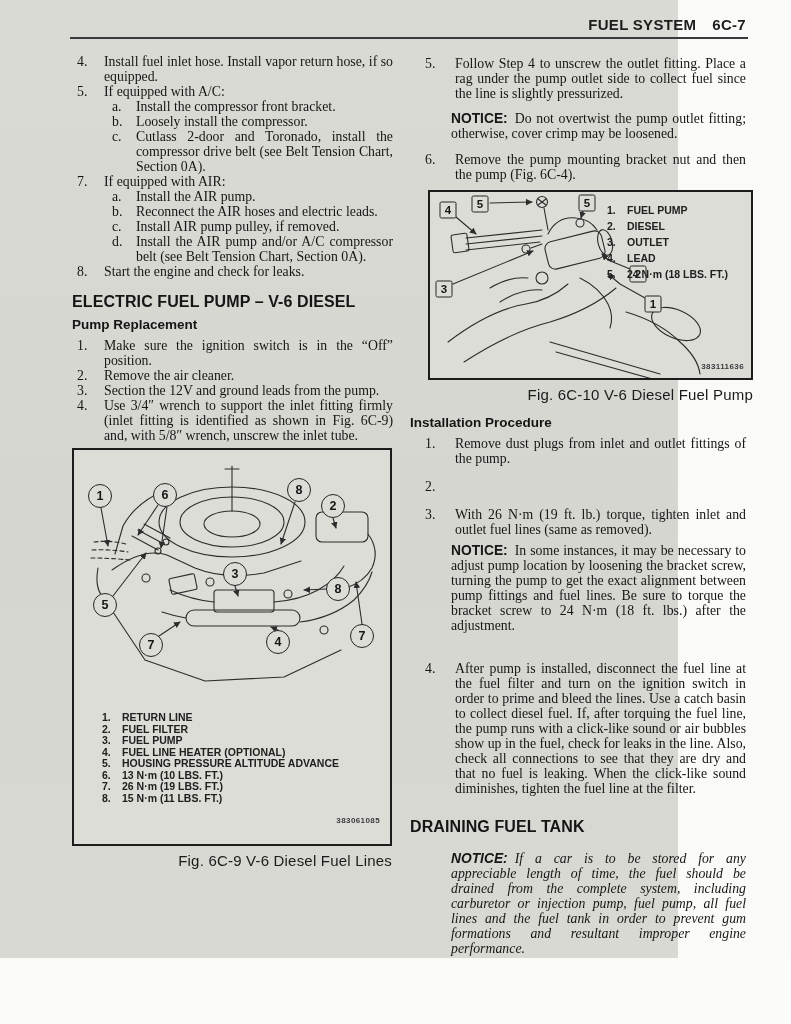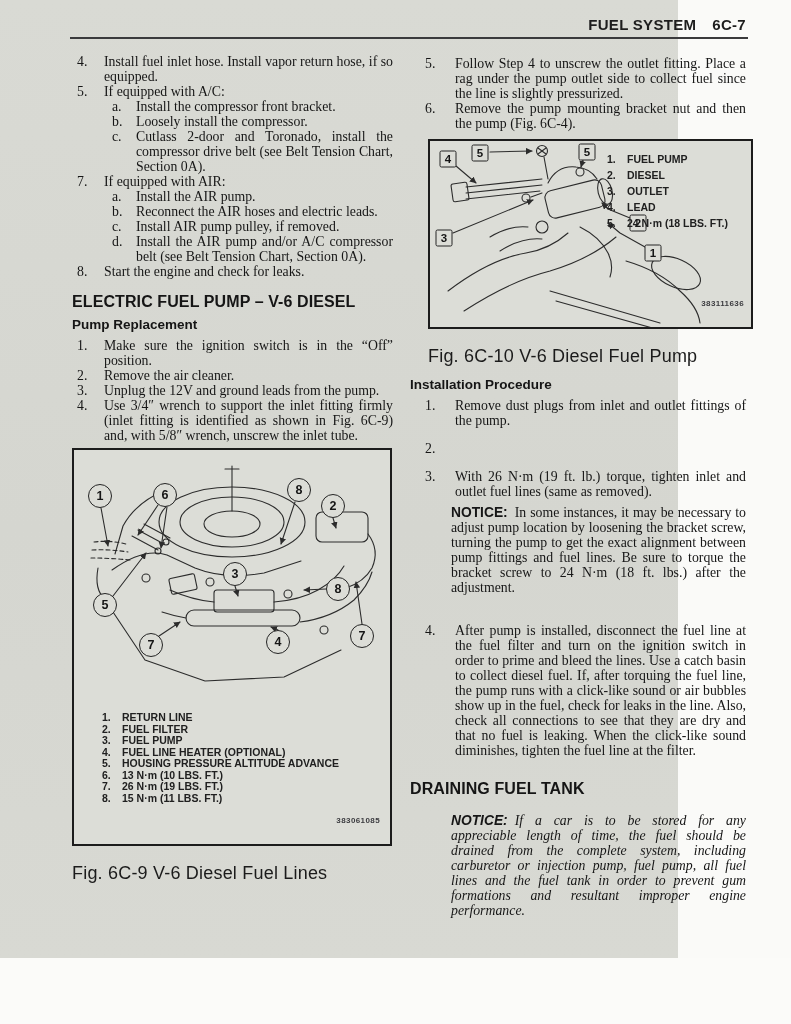--- a/index.html
+++ b/index.html
@@ -47,34 +47,34 @@
   .notice{margin:10px 0 11px 41px;text-align:justify;}
   .nlabel{font-family:"Liberation Sans",sans-serif;font-weight:bold;margin-right:7px;}
 
   
   .figbox{position:relative;background:#dcddd7;border:2px solid #1c1c1c;box-sizing:border-box;}
   .fig9{width:320px;height:398px;margin-top:5px;}
   .fig10{width:325px;height:190px;margin-left:18px;margin-top:8px;}
   .figbox svg{display:block;}
   .sketch{stroke:#2c2c2c;fill:none;stroke-width:1.1;stroke-linecap:round;stroke-linejoin:round;}
 
-  .figcap{font-family:"Liberation Sans",sans-serif;font-size:18px;margin-top:20px;
-          text-align:left;color:#1b1b1b;letter-spacing:.2px;}
+  .figcap{font-family:"Liberation Sans",sans-serif;font-size:15px;margin-top:7px;
+          text-align:right;color:#1b1b1b;letter-spacing:.2px;}
   .cap9{width:320px;}
   .cap10{width:325px;margin-left:18px;}
 
   .legend{position:absolute;font-family:"Liberation Sans",sans-serif;font-weight:bold;color:#202020;}
   .legend9{left:28px;top:262px;font-size:10.5px;line-height:11.5px;}
   .legend10{left:177px;top:10px;font-size:10.5px;line-height:16px;}
   .lrow{display:flex;white-space:nowrap;}
   .lrow .ln{flex:0 0 20px;}
   .figref{position:absolute;font-family:"Liberation Sans",sans-serif;font-weight:bold;
           font-size:8px;color:#3c3c40;letter-spacing:.4px;}
   .ref9{right:10px;bottom:16px;}
-  .ref10{right:7px;bottom:16px;}
+  .ref10{right:7px;bottom:4px;}
 
   
   .co{position:absolute;width:24px;height:24px;border:1.7px solid #242424;border-radius:50%;
       background:#dcddd7;box-sizing:border-box;display:flex;align-items:center;justify-content:center;
       font-family:"Liberation Sans",sans-serif;font-weight:bold;font-size:12.5px;color:#161616;
       transform:translate(-50%,-50%);}
   .sq{position:absolute;width:17px;height:17px;border:1.7px solid #242424;border-radius:2px;
       background:#dcddd7;box-sizing:border-box;display:flex;align-items:center;justify-content:center;
       font-family:"Liberation Sans",sans-serif;font-weight:bold;font-size:11.5px;color:#161616;
       transform:translate(-50%,-50%);}
@@ -143,21 +143,21 @@
       <div class="step">
         <span class="num">1.</span>
         <span class="txt">Make sure the ignition switch is in the “Off” position.</span>
       </div>
       <div class="step">
         <span class="num">2.</span>
         <span class="txt">Remove the air cleaner.</span>
       </div>
       <div class="step">
         <span class="num">3.</span>
-        <span class="txt">Unplug the 12V and ground leads from the pump.</span>
+        <span class="txt">Section the 12V and ground leads from the pump.</span>
       </div>
       <div class="step">
         <span class="num">4.</span>
         <span class="txt">Use 3/4″ wrench to support the inlet fitting firmly (inlet fitting is identified as shown in Fig. 6C-9) and, with 5/8″ wrench, unscrew the inlet tube.</span>
       </div>
 
       <div class="figbox fig9">
         <svg class="sketch" width="316" height="258" viewBox="0 0 316 258">
           <defs>
             <marker id="a9" markerWidth="7" markerHeight="7" refX="5.5" refY="3" orient="auto">
@@ -264,20 +264,23 @@
       <div class="figcap cap9">Fig. 6C-9 V-6 Diesel Fuel Lines</div>
     </div>
 
     <div class="col col-right">
 
       <div class="step">
         <span class="num">5.</span>
         <span class="txt">Follow Step 4 to unscrew the outlet fitting. Place a rag under the pump outlet side to collect fuel since the line is slightly pressurized.</span>
       </div>
 
+      <div class="notice">
+        <span class="nlabel">NOTICE:</span><span>Do not overtwist the pump outlet fitting; otherwise, cover crimp may be loosened.</span>
+      </div>
 
       <div class="step">
         <span class="num">6.</span>
         <span class="txt">Remove the pump mounting bracket nut and then the pump (Fig. 6C-4).</span>
       </div>
 
       <div class="figbox fig10">
         <svg class="sketch" width="321" height="186" viewBox="0 0 321 186">
           <defs>
             <marker id="a10" markerWidth="7" markerHeight="7" refX="5.5" refY="3" orient="auto">

